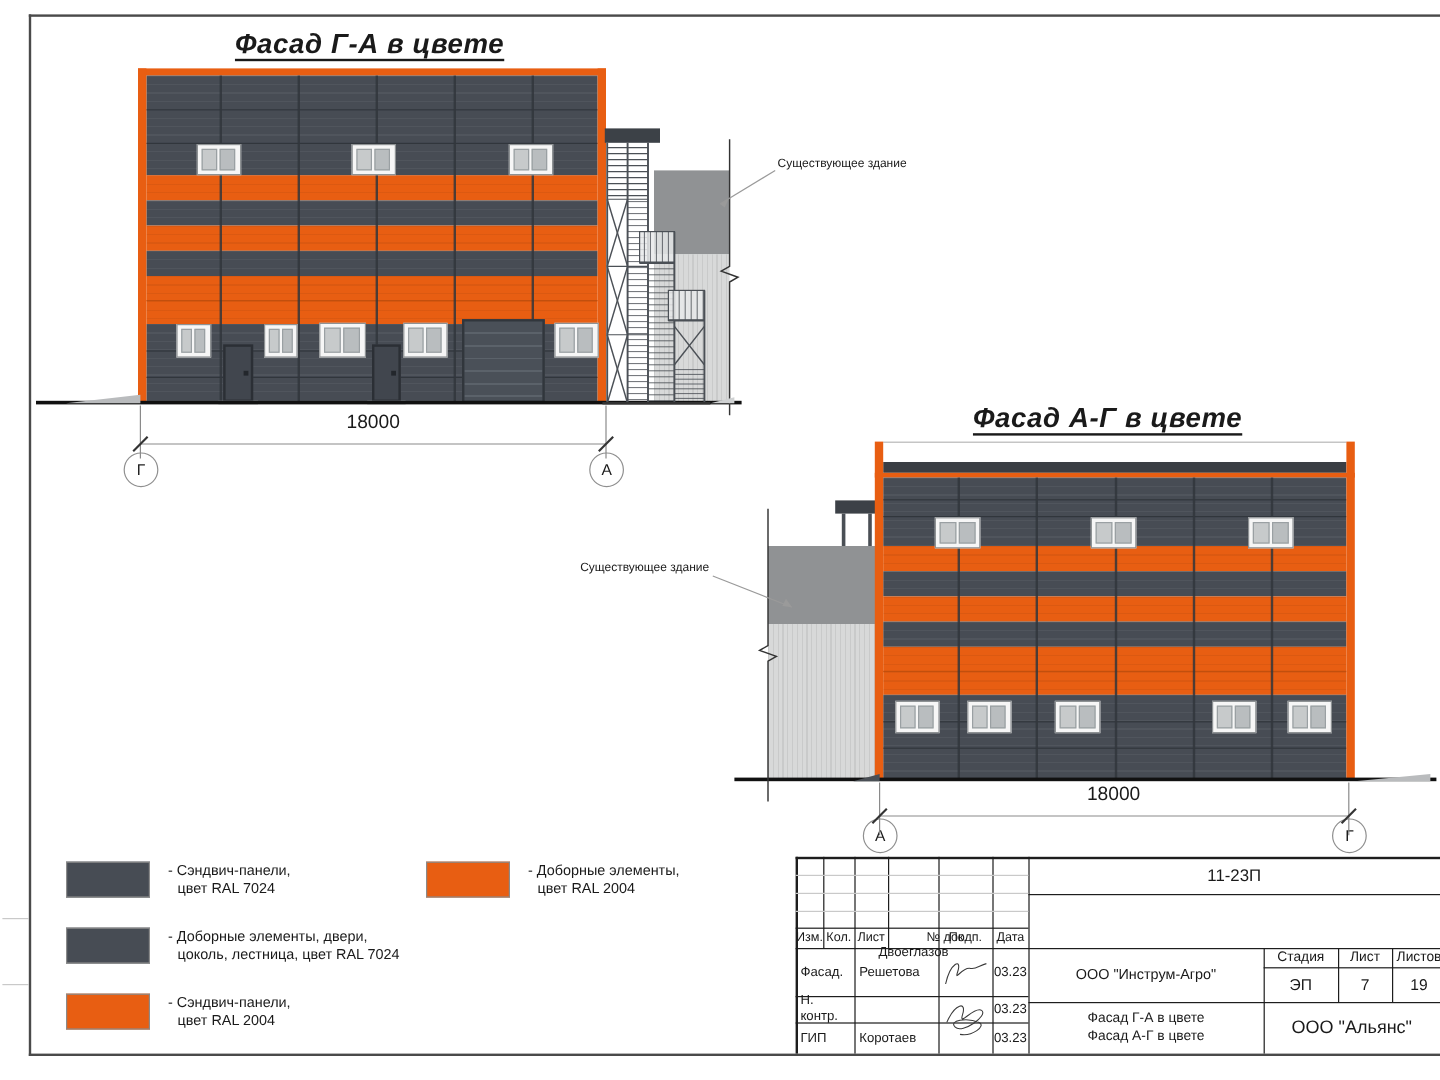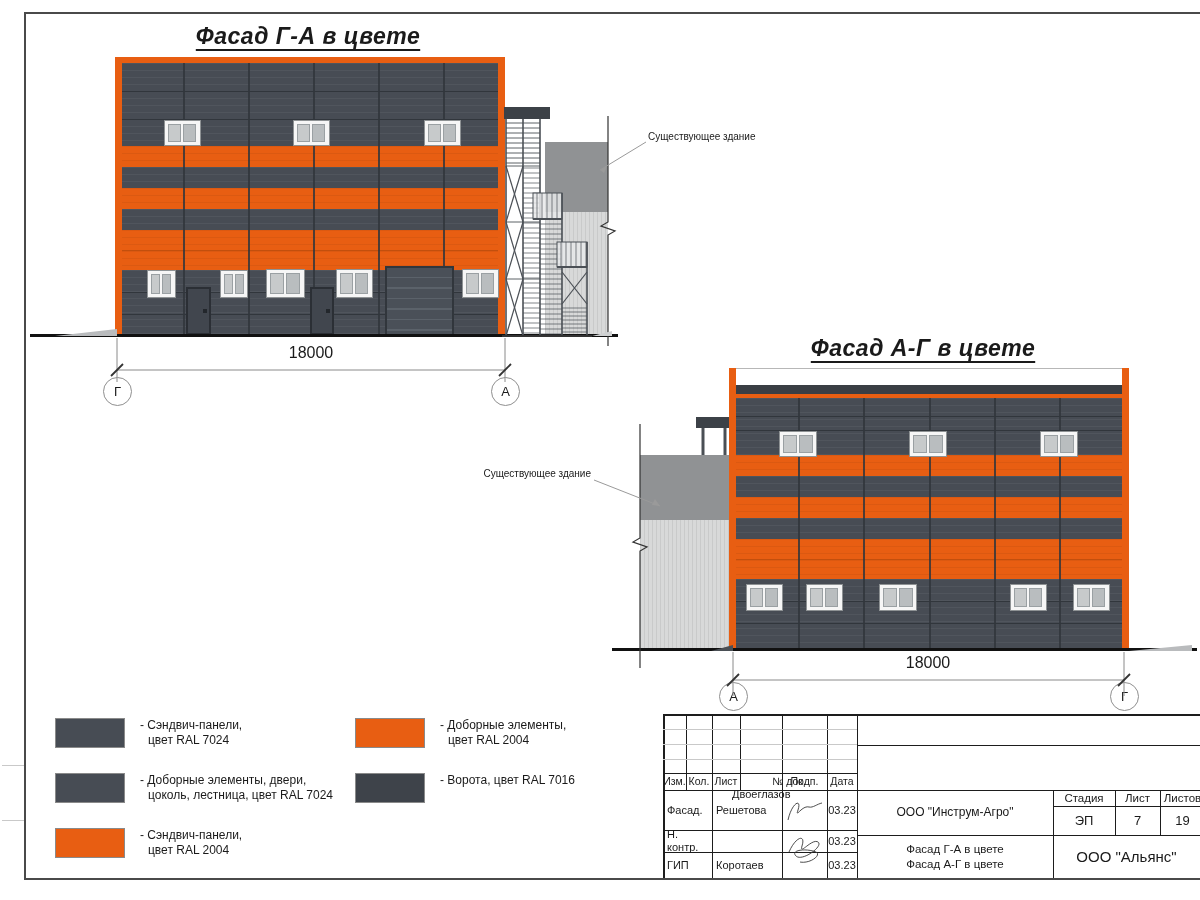--- a/index.html
+++ b/index.html
@@ -338,26 +338,20 @@
         <div class="l2">цвет RAL 2004</div>
       </div>
   </div>
   <div class="abs legend-item" style="left:355px;top:718px;">
     <div class="swatch" style="background: rgb(232, 94, 18);"></div>
     <div class="leg-label">
         <div>- Доборные элементы,</div>
         <div class="l2">цвет RAL 2004</div>
       </div>
   </div>
-  <div class="abs legend-item" style="left:355px;top:773px;">
-    <div class="swatch" style="background: rgb(62, 67, 74);"></div>
-    <div class="leg-label">
-        <div>- Ворота, цвет RAL 7016</div>
-      </div>
-  </div>
 
   <div class="abs tl" style="left:663px;top:714px;width:537px;height:2px;"></div>
   <div class="abs tl" style="left:663px;top:714px;width:2px;height:164px;"></div>
 
   <div class="abs tl" style="left:686px;top:714px;width:1px;height:76px;"></div>
   <div class="abs tl" style="left:712px;top:714px;width:1px;height:164px;"></div>
   <div class="abs tl" style="left:740px;top:714px;width:1px;height:76px;"></div>
   <div class="abs tl" style="left:782px;top:714px;width:1px;height:164px;"></div>
   <div class="abs tl" style="left:827px;top:714px;width:1px;height:164px;"></div>
   <div class="abs tl" style="left:857px;top:714px;width:1px;height:164px;"></div>
@@ -391,20 +385,21 @@
   <div class="abs tb-cell" style="left:827px;top:830px;width:30px;height:22px;">03.23</div>
   <div class="abs tb-cell tb-left" style="left:663px;top:852px;width:49px;height:26px;">ГИП</div>
   <div class="abs tb-cell tb-left" style="left:712px;top:852px;width:70px;height:26px;">Коротаев</div>
   <div class="abs tb-cell" style="left:827px;top:852px;width:30px;height:26px;">03.23</div>
 
   <svg class="abs" style="left:782px;top:790px;" width="45" height="88" viewBox="0 0 45 88">
     <path d="M6,30 C10,12 20,8 16,20 C13,29 20,15 27,17 C31,18 35,14 40,13" fill="none" stroke="#3a3a3a" stroke-width="0.9"></path>
     <path d="M7,62 C14,46 24,44 20,56 C17,66 30,48 36,52 C42,56 20,72 14,66 C8,60 24,58 34,62 C40,65 28,74 18,72" fill="none" stroke="#3a3a3a" stroke-width="0.9"></path>
   </svg>
 
+  <div class="abs tb-cell" style="left:857px;top:714px;width:343px;height:31px;font-size:14px;">11-23П</div>
   <div class="abs tb-cell" style="left:857px;top:790px;width:196px;height:45px;font-size:12px;">ООО "Инструм-Агро"</div>
   <div class="abs tb-cell" style="left:1053px;top:790px;width:62px;height:16px;font-size:11.5px;">Стадия</div>
   <div class="abs tb-cell" style="left:1115px;top:790px;width:45px;height:16px;font-size:11.5px;">Лист</div>
   <div class="abs tb-cell" style="left:1160px;top:790px;width:45px;height:16px;font-size:11.5px;">Листов</div>
   <div class="abs tb-cell" style="left:1053px;top:806px;width:62px;height:29px;font-size:13px;">ЭП</div>
   <div class="abs tb-cell" style="left:1115px;top:806px;width:45px;height:29px;font-size:13px;">7</div>
   <div class="abs tb-cell" style="left:1160px;top:806px;width:45px;height:29px;font-size:13px;">19</div>
   <div class="abs" style="left:857px;top:835px;width:196px;height:43px;display:flex;flex-direction:column;align-items:center;justify-content:center;font-size:11.5px;line-height:15px;">
     <div>Фасад Г-А в цвете</div>
     <div>Фасад А-Г в цвете</div>

